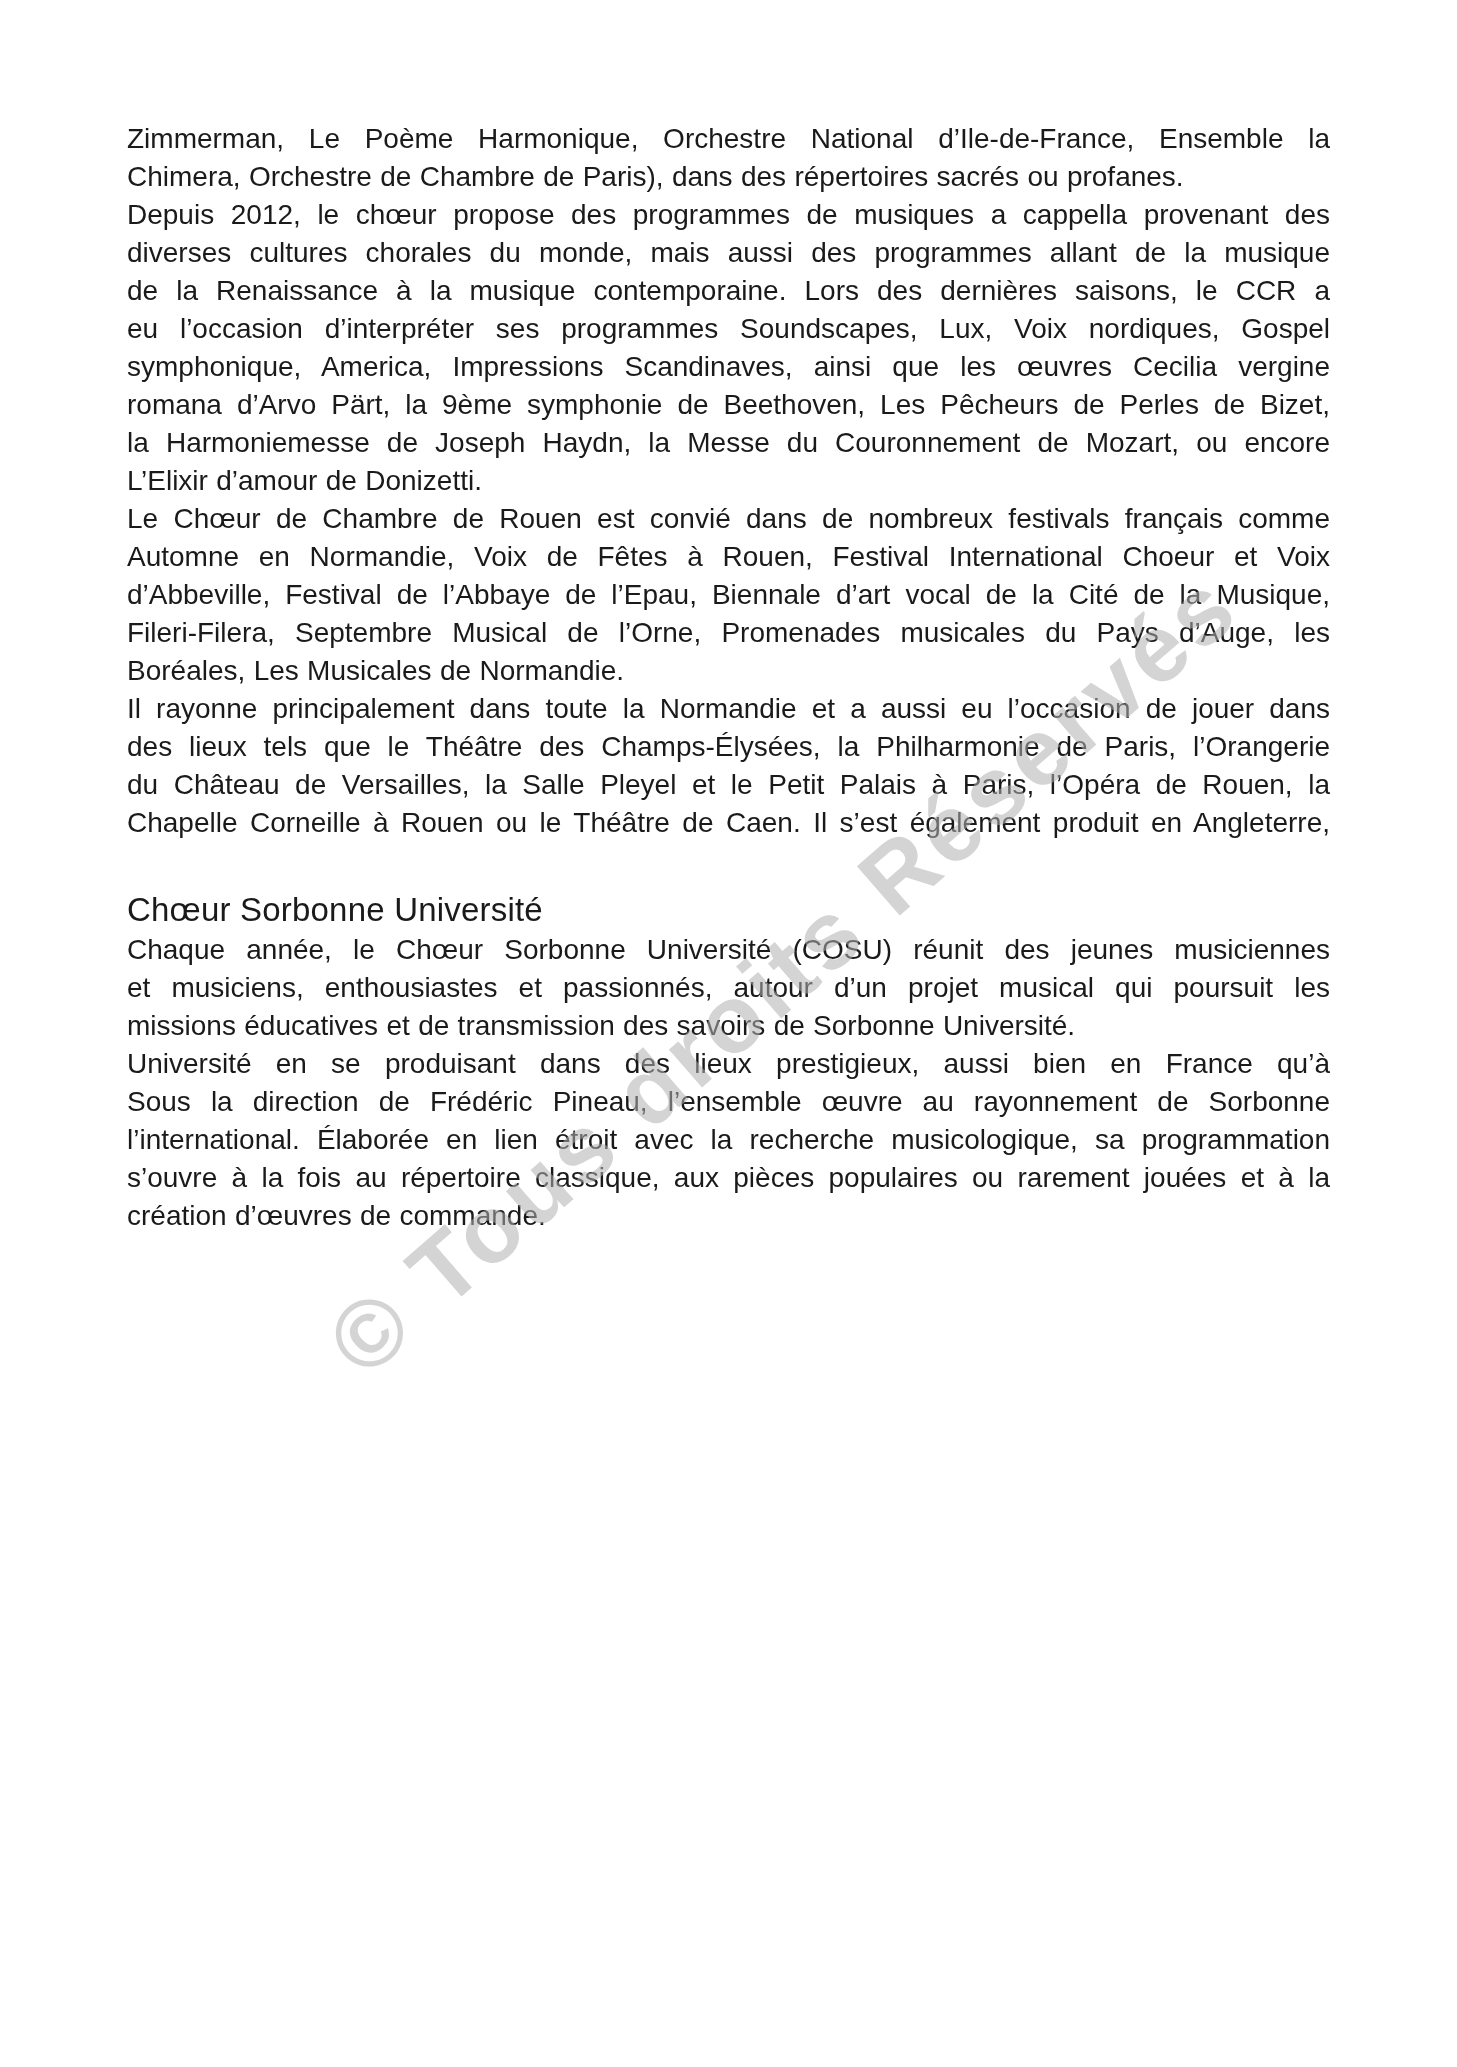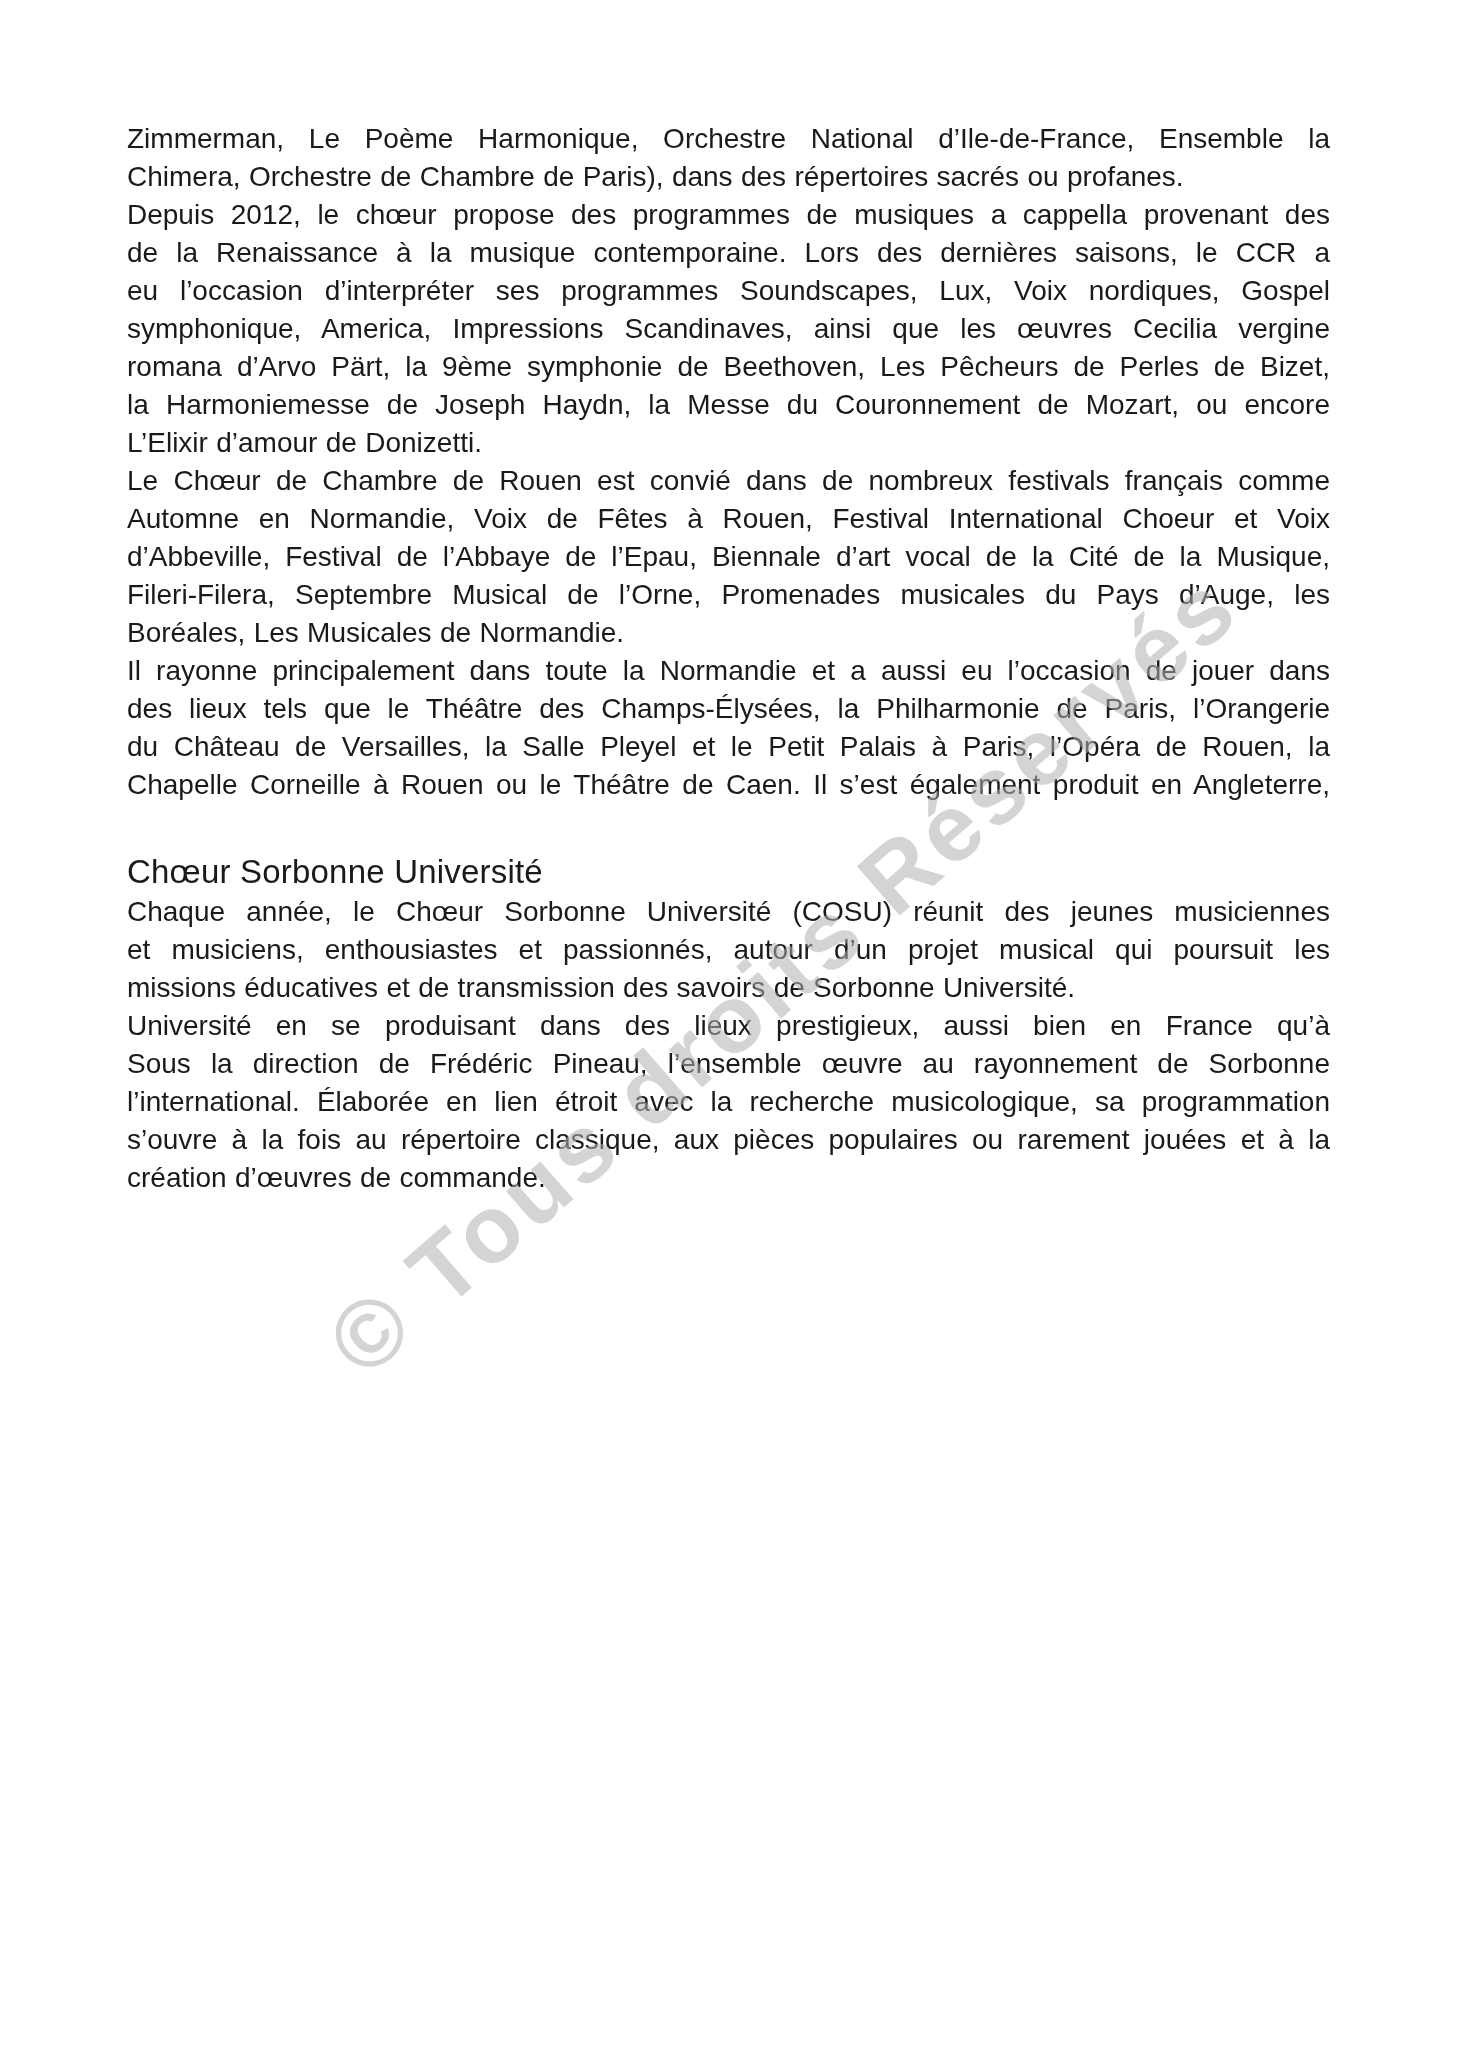--- a/index.html
+++ b/index.html
@@ -61,20 +61,21 @@
 <body>
 
 <div class="page">
   <div class="textblock">
       <div class="para">
         <div class="pline"><span>Zimmerman, Le Poème Harmonique, Orchestre National d’Ile-de-France, Ensemble la</span></div>
         <div class="pline lastline"><span>Chimera, Orchestre de Chambre de Paris), dans des répertoires sacrés ou profanes.</span></div>
       </div>
       <div class="para">
         <div class="pline"><span>Depuis 2012, le chœur propose des programmes de musiques a cappella provenant des</span></div>
+        <div class="pline"><span>diverses cultures chorales du monde, mais aussi des programmes allant de la musique</span></div>
         <div class="pline"><span>de la Renaissance à la musique contemporaine. Lors des dernières saisons, le CCR a</span></div>
         <div class="pline"><span>eu l’occasion d’interpréter ses programmes Soundscapes, Lux, Voix nordiques, Gospel</span></div>
         <div class="pline"><span>symphonique, America, Impressions Scandinaves, ainsi que les œuvres </span><span class="it">Cecilia vergine</span></div>
         <div class="pline"><span class="it">romana</span><span> d’Arvo Pärt, la </span><span class="it">9ème symphonie</span><span> de Beethoven, </span><span class="it">Les Pêcheurs de Perles</span><span> de Bizet,</span></div>
         <div class="pline"><span>la </span><span class="it">Harmoniemesse</span><span> de Joseph Haydn, la </span><span class="it">Messe du Couronnement</span><span> de Mozart, ou encore</span></div>
         <div class="pline lastline"><span class="it">L’Elixir d’amour</span><span> de Donizetti.</span></div>
       </div>
       <div class="para">
         <div class="pline"><span>Le Chœur de Chambre de Rouen est convié dans de nombreux festivals français comme</span></div>
         <div class="pline"><span>Automne en Normandie, Voix de Fêtes à Rouen, Festival International Choeur et Voix</span></div>

